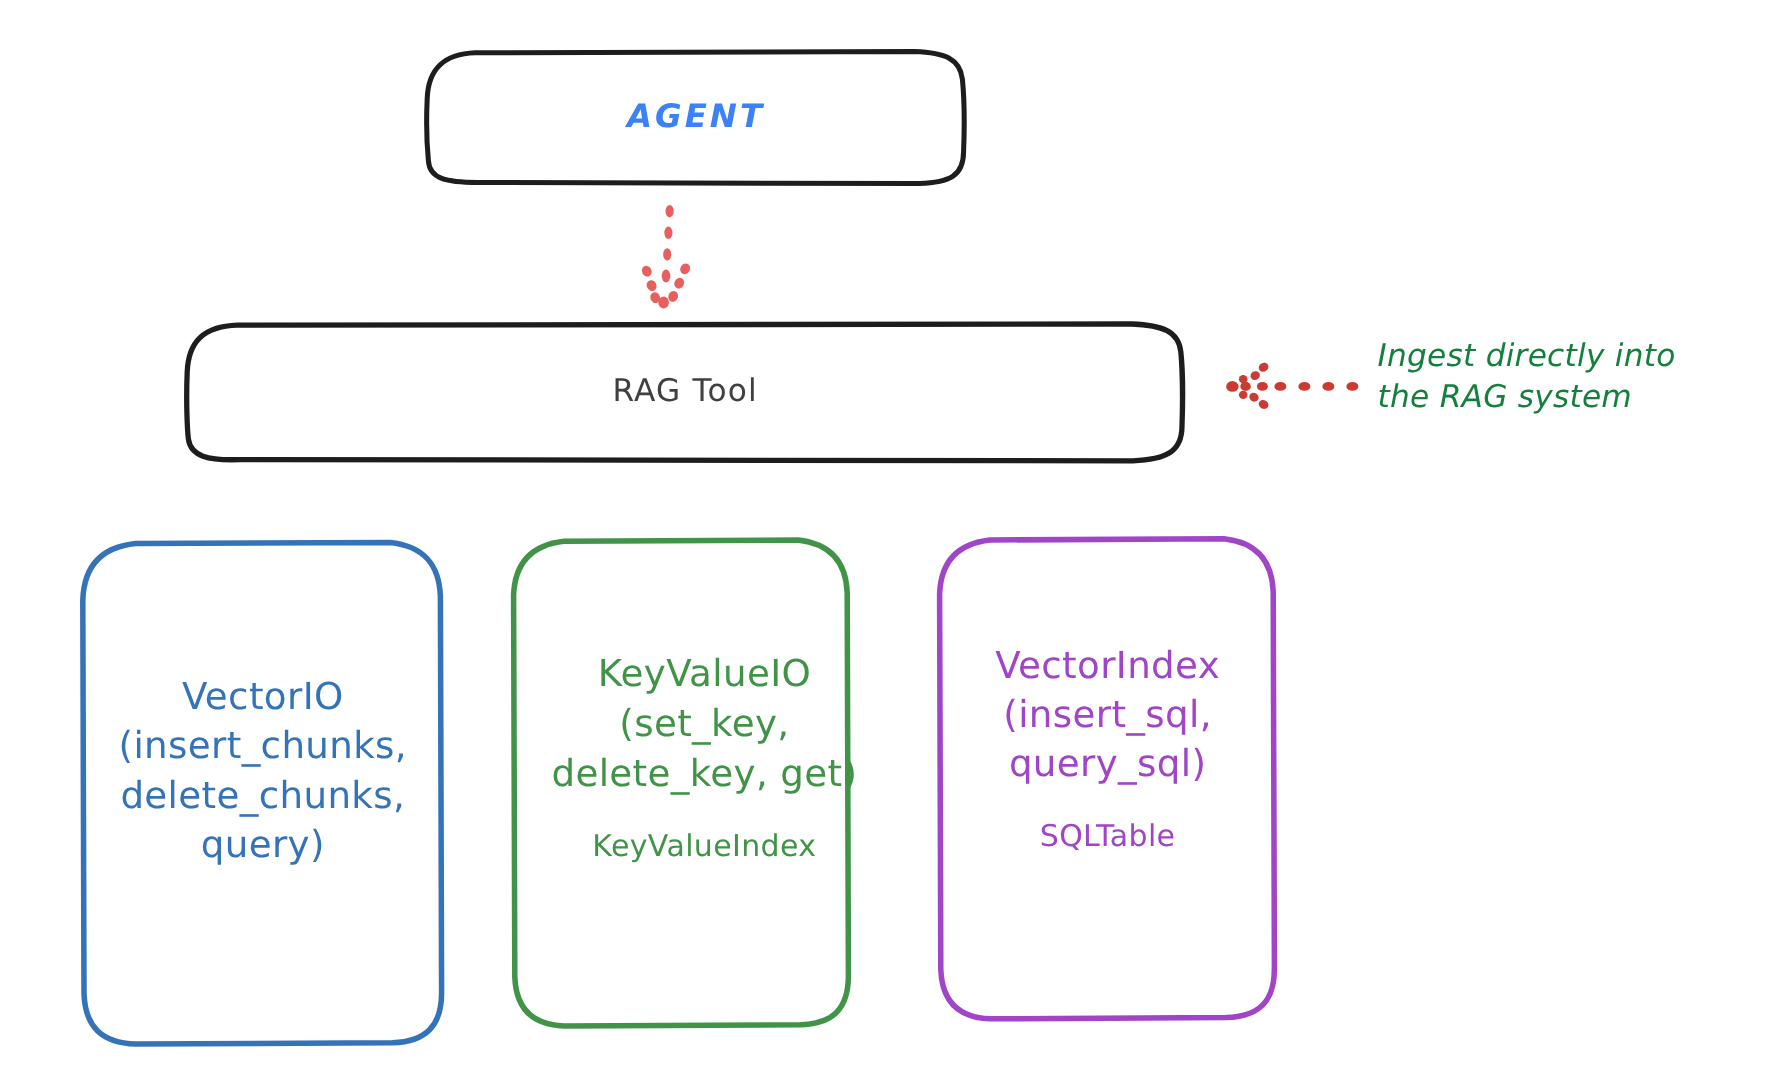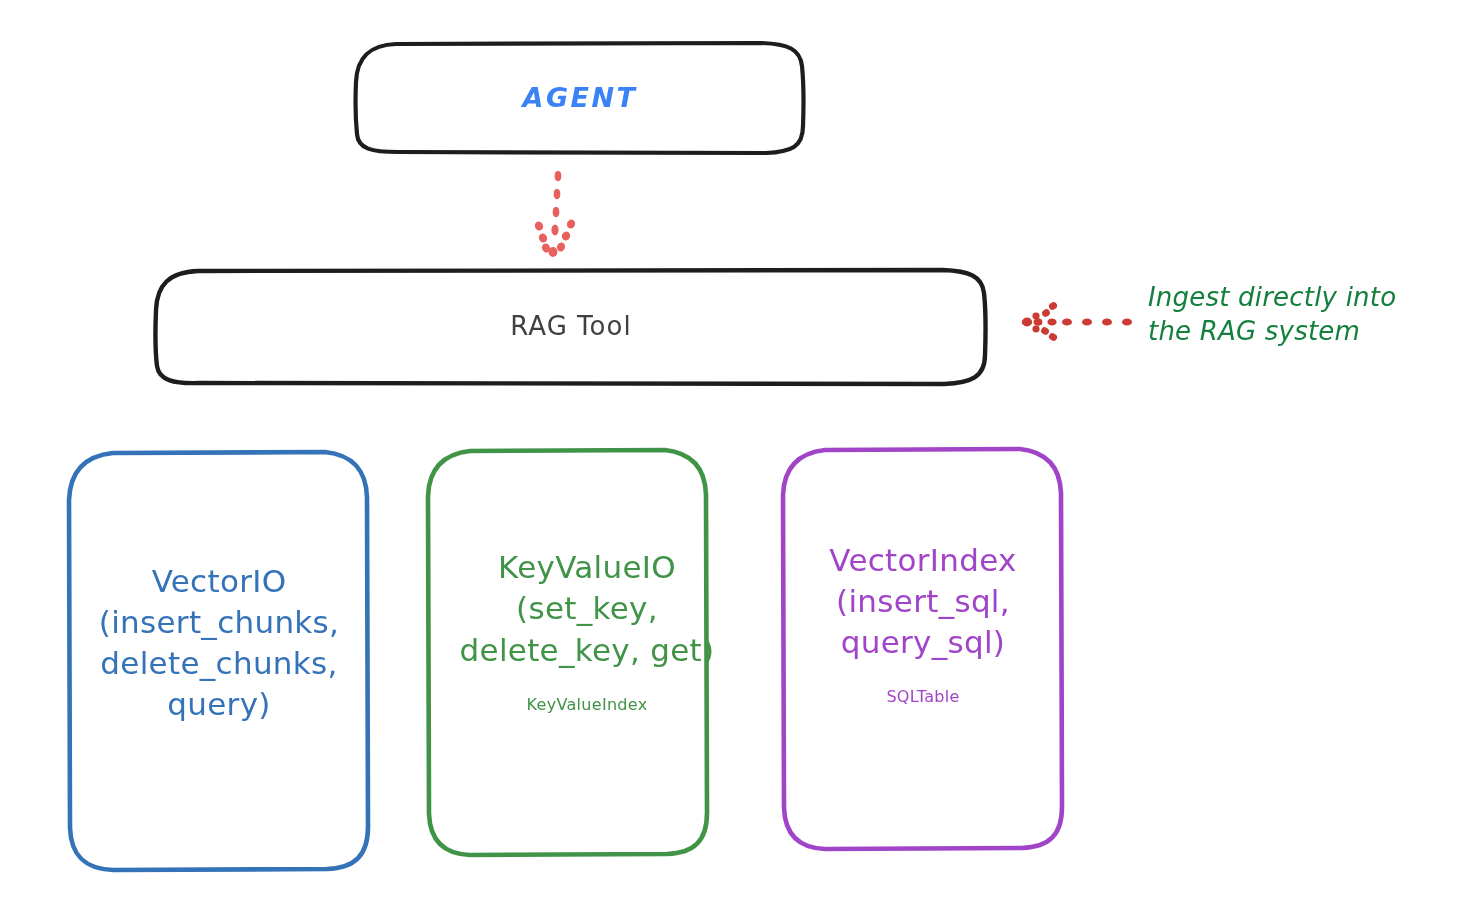--- a/index.html
+++ b/index.html
@@ -93,21 +93,21 @@
   .store-label {
     font-family: "DejaVu Sans", sans-serif;
     font-size: 31px;
     font-weight: 500;
     line-height: 1.33;
     white-space: pre-line;
     letter-spacing: 0.3px;
   }
   .store-sub {
     font-family: "DejaVu Sans", sans-serif;
-    font-size: 16px;
+    font-size: 25px;
     font-weight: 500;
     letter-spacing: 0.3px;
     margin-top: 24px;
   }
   #vectorio-node .store-label,
   #vectorio-node .store-sub { color: #3573b9; }
   #keyvalueio-node .store-label,
   #keyvalueio-node .store-sub { color: #419447; }
   #relationalio-node .store-label,
   #relationalio-node .store-sub { color: #a044c8; }

